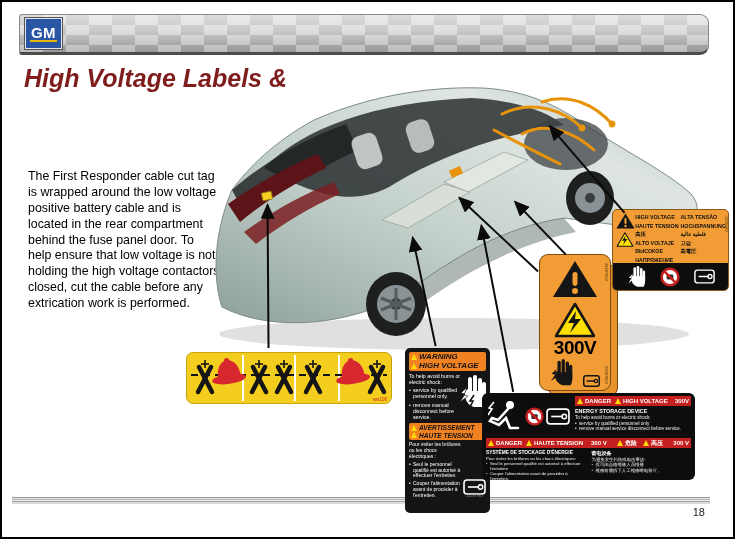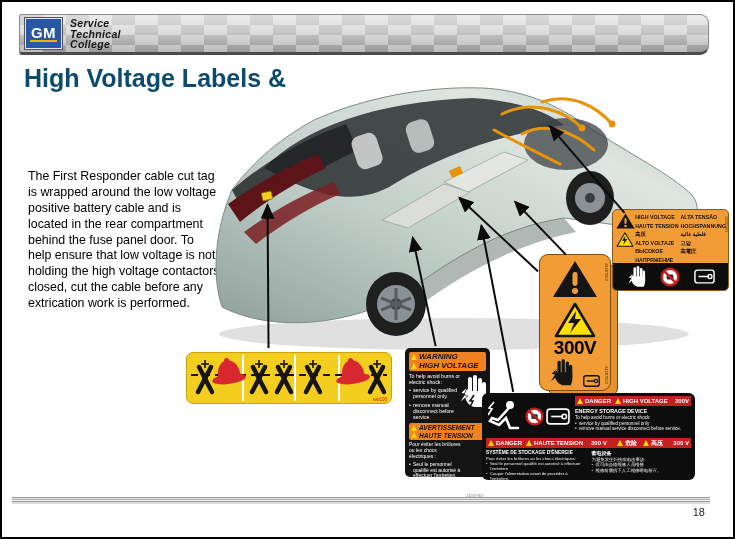--- a/index.html
+++ b/index.html
@@ -13,21 +13,21 @@
   .hdrbar .checker{position:absolute;inset:0;border-radius:inherit;overflow:hidden;opacity:.35;
           background-image:conic-gradient(rgba(255,255,255,.9) 25%, rgba(0,0,0,.10) 0 50%, rgba(255,255,255,.9) 0 75%, rgba(0,0,0,.10) 0);
           background-size:46px 20px;}
   .gmlogo{position:absolute;left:4px;top:2px;width:37px;height:31px;background:#2a57a5;
           border:1px solid #555;box-shadow:inset 0 0 0 1px #dfe6f2;display:flex;align-items:center;justify-content:center;}
   .gmlogo span{color:#fff;font-weight:bold;font-size:15px;letter-spacing:.5px;border-bottom:2px solid #eab308;line-height:1.05;padding:0 1px;}
   .brand{position:absolute;left:50px;top:3px;font-weight:bold;font-style:italic;
          font-size:10.5px;line-height:10.5px;color:#161616;letter-spacing:.3px;}
 
   
-  .title{position:absolute;left:22px;top:58px;font-size:25px;font-weight:bold;color:#0c4a6e;line-height:37px;}
+  .title{position:absolute;left:22px;top:58px;font-size:25px;font-weight:bold;color:#7f1d1d;line-height:37px;font-style:italic;}
   .para{position:absolute;left:26px;top:167px;width:192px;font-size:12.4px;line-height:1.28;color:#000;}
 
   
   .car{position:absolute;left:202px;top:70px;width:503px;height:287px;z-index:1;}
 
   
   .arrows{position:absolute;inset:0;z-index:4;pointer-events:none;}
 
   
   .lbl{position:absolute;z-index:3;box-sizing:border-box;}
@@ -35,21 +35,21 @@
        border-right:3.5px solid transparent;border-bottom:6px solid #ffd900;margin-right:2px;flex:0 0 auto;}
   .bullet{position:relative;padding-left:4px;}
   .bullet::before{content:"• ";position:absolute;left:0;top:0;}
 
   
   .cuttag{left:184px;top:350px;width:206px;height:52px;background:#f4ce1e;border:1px solid #c7a40e;
           border-radius:7px;}
   .cuttag .code{position:absolute;right:4px;bottom:1px;font-size:4.5px;color:#c22;}
 
   
-  .warnlbl{left:403px;top:346px;width:85px;height:129px;background:#141414;border-radius:5px;
+  .warnlbl{left:403px;top:346px;width:85px;height:165px;background:#141414;border-radius:5px;
            padding:4px 4px 2px 4px;color:#fff;}
   .orangehdr{background:#f08222;border-radius:2px;padding:1px 2px;margin-bottom:2px;}
   .orangehdr .row{display:flex;align-items:center;font-weight:bold;color:#101010;font-style:italic;}
   .warnlbl .hdr-en .row{font-size:8px;line-height:8.5px;}
   .warnlbl .hdr-fr .row{font-size:6.6px;line-height:7.5px;}
   .warnlbl .block{position:relative;min-height:50px;}
   .warnlbl .txt{width:52px;font-size:5.2px;line-height:1.18;}
   .warnlbl .txt .bullet{margin-top:2px;}
   .warnlbl .handicon{position:absolute;right:-1px;top:2px;}
   .warnlbl .bookicon{position:absolute;right:0;bottom:4px;}
@@ -95,25 +95,20 @@
 </style>
 </head>
 <body>
 
 <div class="slide">
 
   <div class="hdrbar">
     <div class="checker"></div>
     <div class="gmlogo">
       <span>GM</span>
-    </div>
-    <div class="brand">
-      <div>Service</div>
-      <div>Technical</div>
-      <div>College</div>
     </div>
   </div>
 
   <div class="title">
     <div>High Voltage Labels &amp;</div>
   </div>
 
   <div class="para">The First Responder cable cut tag is wrapped around the low voltage positive battery cable and is located in the rear compartment behind the fuse panel door.   To help ensure that low voltage is not holding the high voltage contactors closed, cut the cable before any extrication work is performed.</div>
 
   <svg class="car" viewBox="0 0 503 287">

